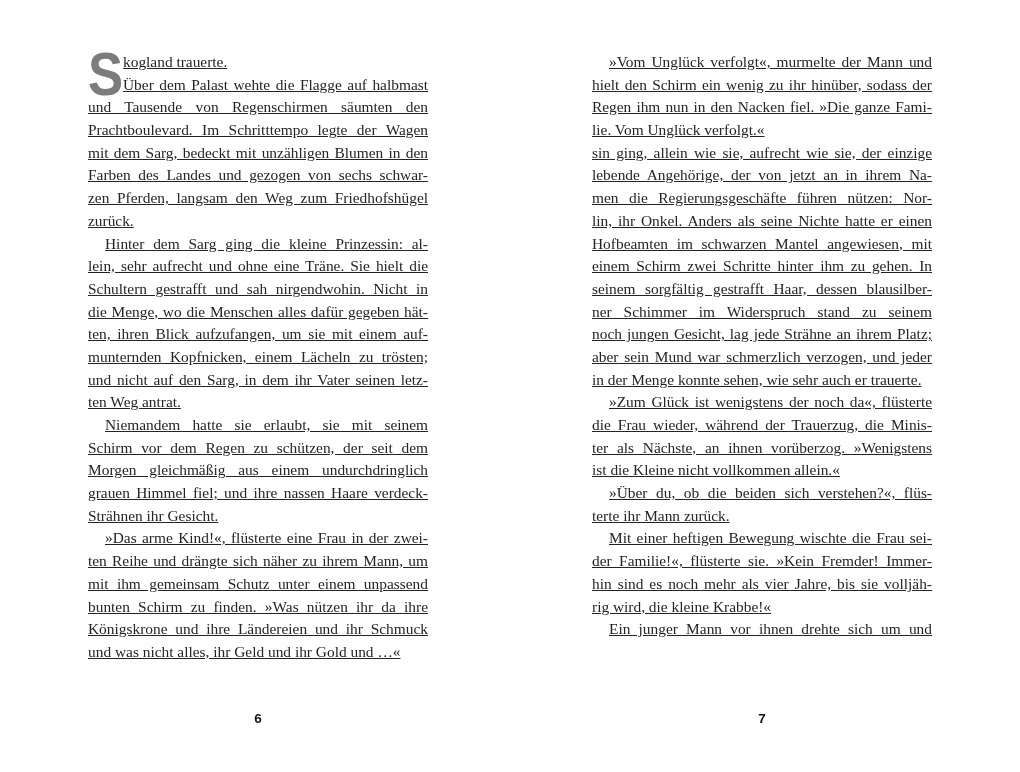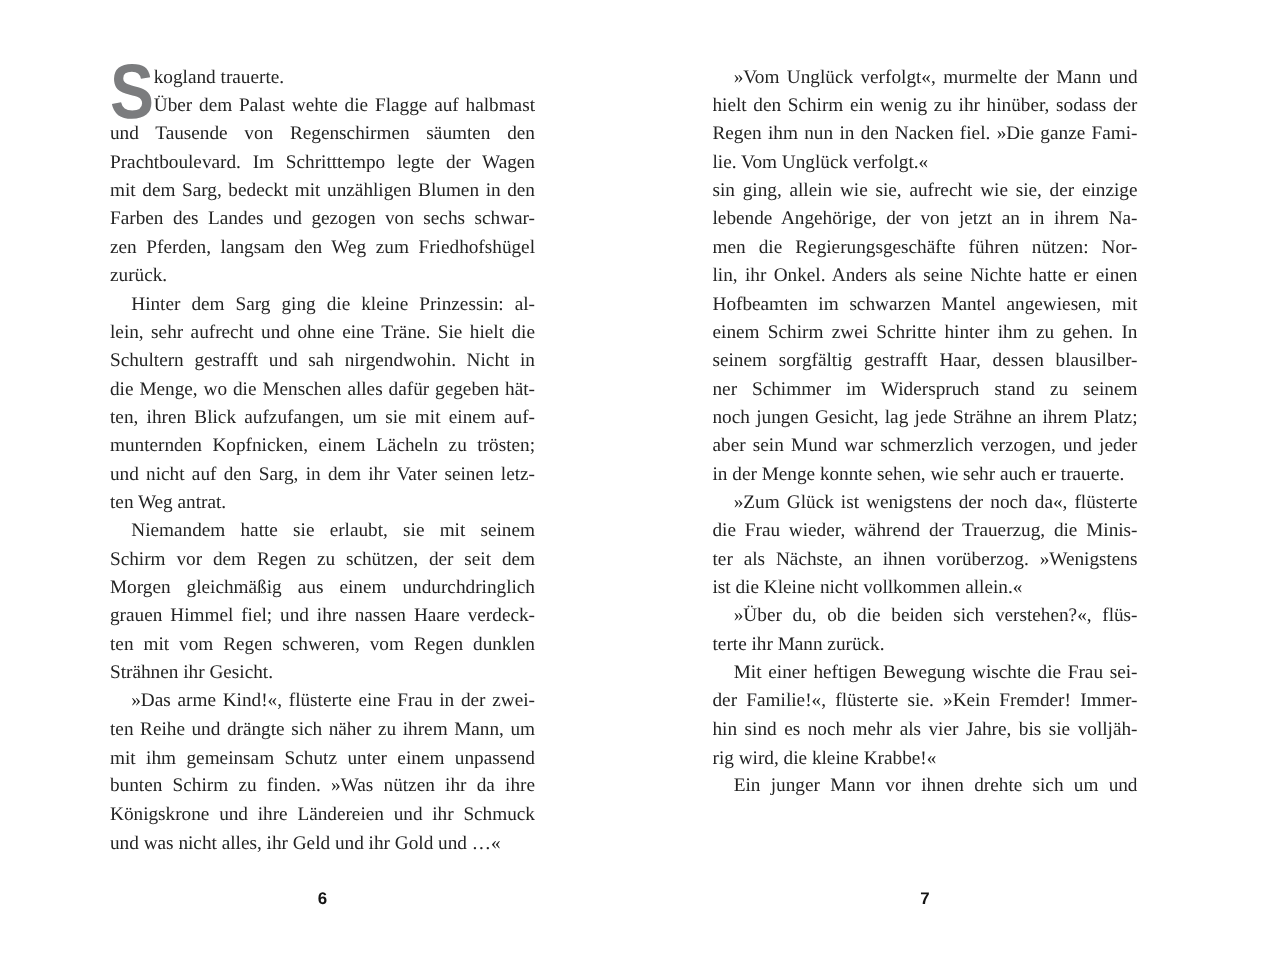--- a/index.html
+++ b/index.html
@@ -15,39 +15,40 @@
     font-family: "Liberation Serif", serif;
     color: #242424;
   }
   .spread {
     position: absolute;
     inset: 0;
     background: #ffffff;
   }
   .page { position: absolute; top: 0; width: 510px; height: 772px; }
   .page-left  { left: 0; }
-  .page-right { left: 488px; }
+  .page-right { left: 510px; }
 
   .text-col {
     position: absolute;
     top: 51px;
     width: 340px;
     font-size: 15.4px;
     line-height: 22.7px;
     text-rendering: optimizeLegibility;
   }
   .page-left  .text-col { left: 88px; }
   .page-right .text-col { left: 82px; }
 
   .para { margin: 0; }
   .line {
     text-align: justify;
     text-align-last: justify;
     max-height: 22.7px;
     overflow: hidden;
+    text-decoration: underline;
   }
   .line.last { text-align-last: left; }
   .line.indent { padding-left: 17px; }
 
   .dropcap {
     float: left;
     width: 35px;
     height: 45px;
     font-family: "Liberation Sans", sans-serif;
     font-weight: 700;
@@ -100,21 +101,20 @@
           <div class="line">ten, ihren Blick aufzufangen, um sie mit einem auf-</div>
           <div class="line">munternden Kopfnicken, einem Lächeln zu trösten;</div>
           <div class="line">und nicht auf den Sarg, in dem ihr Vater seinen letz-</div>
           <div class="line last">ten Weg antrat.</div>
         </div>
         <div class="para">
           <div class="line indent">Niemandem hatte sie erlaubt, sie mit seinem</div>
           <div class="line">Schirm vor dem Regen zu schützen, der seit dem</div>
           <div class="line">Morgen gleichmäßig aus einem undurchdringlich</div>
           <div class="line">grauen Himmel fiel; und ihre nassen Haare verdeck-</div>
-          <div class="line">ten mit vom Regen schweren, vom Regen dunklen</div>
           <div class="line last">Strähnen ihr Gesicht.</div>
         </div>
         <div class="para">
           <div class="line indent">»Das arme Kind!«, flüsterte eine Frau in der zwei-</div>
           <div class="line">ten Reihe und drängte sich näher zu ihrem Mann, um</div>
           <div class="line">mit ihm gemeinsam Schutz unter einem unpassend</div>
           <div class="line">bunten Schirm zu finden. »Was nützen ihr da ihre</div>
           <div class="line">Königskrone und ihre Ländereien und ihr Schmuck</div>
           <div class="line last">und was nicht alles, ihr Geld und ihr Gold und …«</div>
         </div>

